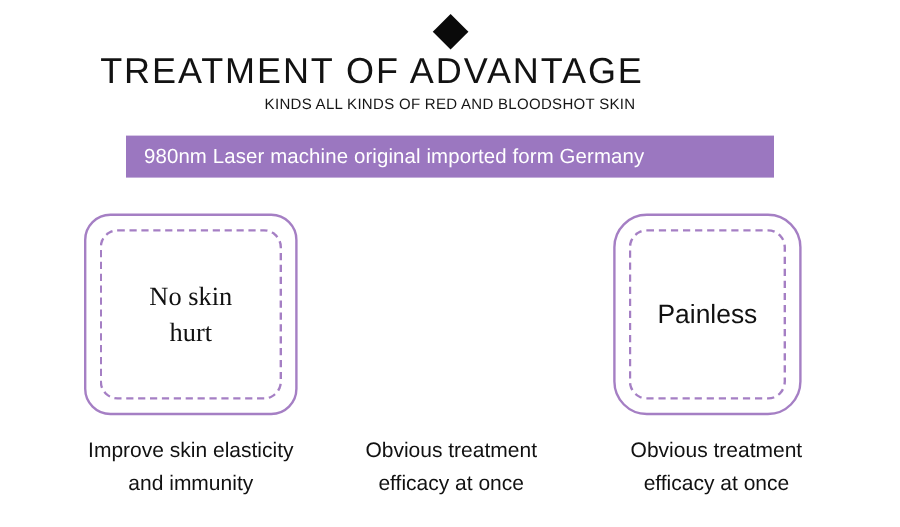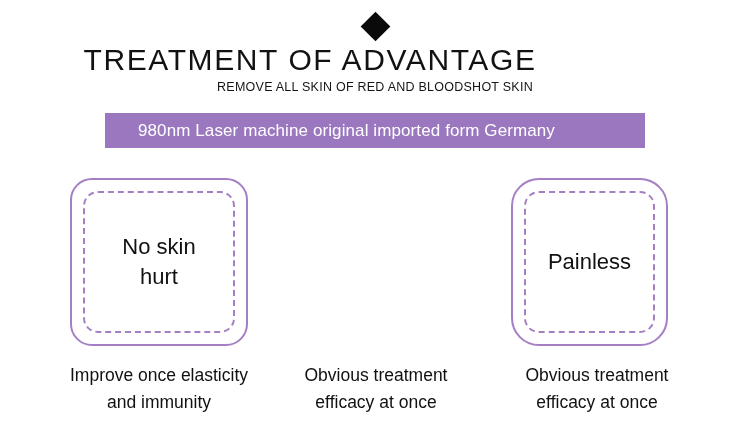--- a/index.html
+++ b/index.html
@@ -86,21 +86,21 @@
   .banner {
     position: absolute;
     left: 105px;
     top: 113px;
     width: 540px;
     height: 35px;
     background: #9b77c0;
     display: flex;
     align-items: center;
     box-sizing: border-box;
-    padding-left: 33px;
+    padding-left: 15px;
   }
   .banner-text {
     color: #ffffff;
     font-size: 17px;
     line-height: 20px;
     font-weight: 400;
     letter-spacing: 0.1px;
     white-space: nowrap;
   }
 
@@ -115,21 +115,21 @@
 
   .card {
     position: absolute;
     top: 0;
     height: 168px;
     box-sizing: border-box;
     border: 2px solid #a57fc4;
     border-radius: 22px;
     background: #ffffff;
   }
-  .card-1 { left: 70px;  width: 178px; }
+  .card-1 { left: 70px;  width: 178px; font-family: Liberation Serif, serif; }
   .card-2 { left: 291px; width: 170px; }
   .card-3 { left: 511px; width: 157px; border-radius: 28px; }
 
   .card-inner {
     position: absolute;
     left: 11px;
     top: 11px;
     right: 11px;
     bottom: 11px;
     box-sizing: border-box;
@@ -174,21 +174,21 @@
 </style>
 </head>
 <body>
 
 <div class="header">
   <div class="diamond-wrap">
     <span class="diamond-shadow"></span>
     <span class="diamond"></span>
   </div>
   <div class="page-title">TREATMENT OF ADVANTAGE</div>
-  <div class="page-subtitle">REMOVE ALL SKIN OF RED AND BLOODSHOT SKIN</div>
+  <div class="page-subtitle">KINDS ALL KINDS OF RED AND BLOODSHOT SKIN</div>
 </div>
 
 <div class="banner">
   <span class="banner-text">980nm Laser machine original imported form Germany</span>
 </div>
 
 <div class="cards">
 
   <div class="card card-1">
     <div class="card-inner">
@@ -200,19 +200,19 @@
 
   <div class="card card-3">
     <div class="card-inner">
       <span class="card-label">Painless</span>
     </div>
   </div>
 
 </div>
 
 <div class="captions">
-  <div class="caption caption-1">Improve once elasticity
+  <div class="caption caption-1">Improve skin elasticity
 and immunity</div>
   <div class="caption caption-2">Obvious treatment
 efficacy at once</div>
   <div class="caption caption-3">Obvious treatment
 efficacy at once</div>
 </div>
 
 </body></html>

